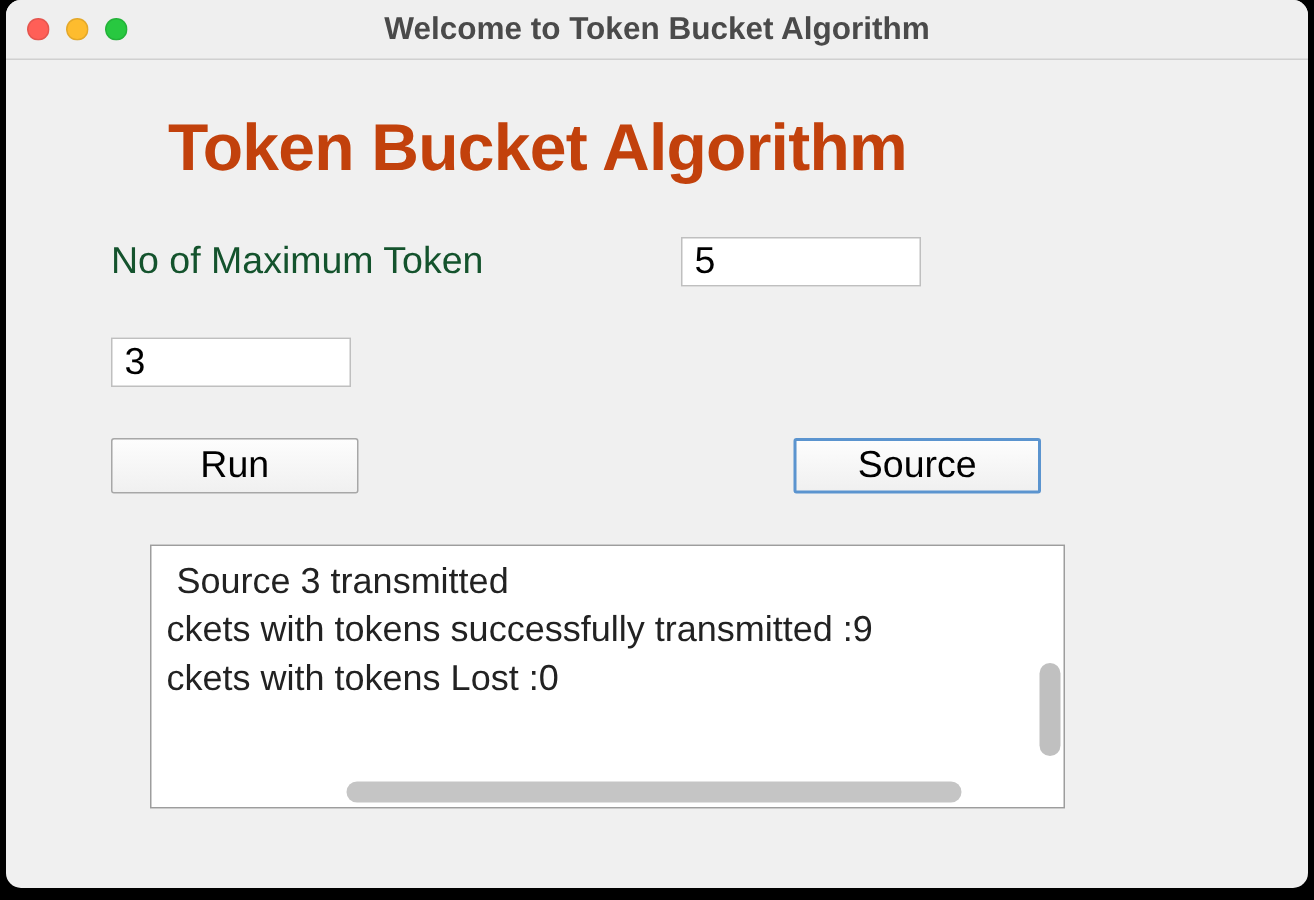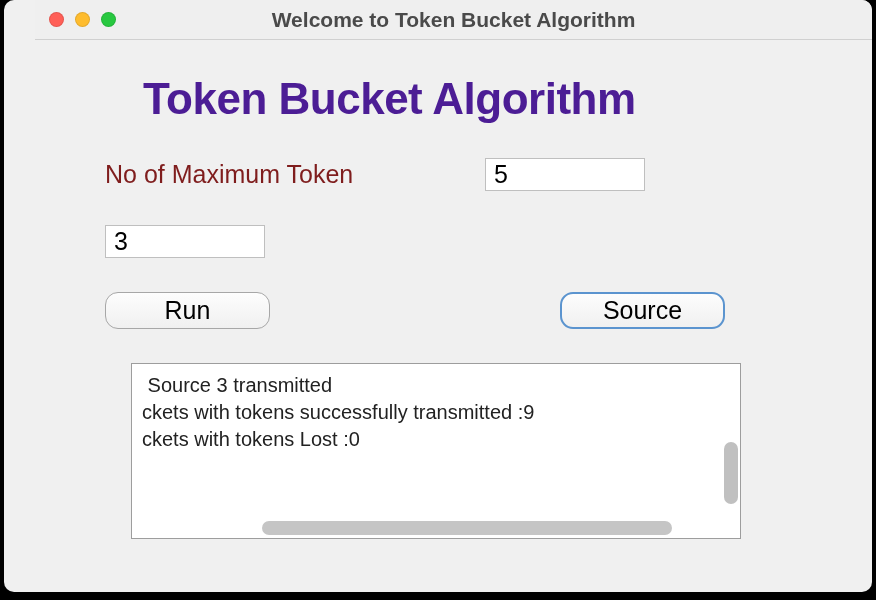--- a/index.html
+++ b/index.html
@@ -18,21 +18,20 @@
     .window {
       position: absolute;
       top: 0;
       left: 4px;
       width: 868px;
       height: 592px;
       background: #f0f0f0;
       border-radius: 10px;
       box-shadow: 0 2px 10px rgba(0,0,0,0.3);
       overflow: hidden;
-      padding-left: 31px;
     }
     .titlebar {
       height: 40px;
       background: #efefef;
       border-bottom: 1px solid #d0d0d0;
       display: flex;
       align-items: center;
       padding: 0 14px;
       position: relative;
     }
@@ -60,34 +59,34 @@
       pointer-events: none;
     }
     .content {
       padding: 34px 60px 20px 60px;
       height: calc(100% - 40px);
       position: relative;
     }
     .main-heading {
       font-size: 44px;
       font-weight: 900;
-      color: #4c1d95;
+      color: #c2410c;
       margin-left: 48px;
       margin-bottom: 34px;
       letter-spacing: -0.5px;
     }
     .form-row {
       display: flex;
       align-items: center;
       margin-bottom: 34px;
       margin-left: 10px;
     }
     .form-label {
       font-size: 25px;
-      color: #7f1d1d;
+      color: #14532d;
       width: 380px;
     }
     .form-input {
       width: 160px;
       height: 33px;
       font-size: 25px;
       padding: 2px 8px;
       border: 1px solid #bfbfbf;
       background: #fff;
       outline: none;
@@ -97,41 +96,41 @@
       margin-left: 10px;
       margin-top: 10px;
       gap: 290px;
     }
     .btn {
       width: 165px;
       height: 37px;
       font-size: 25px;
       background: linear-gradient(#fdfdfd, #f0f0f0);
       border: 1px solid #a7a7a7;
-      border-radius: 13px;
+      border-radius: 2px;
       cursor: pointer;
     }
     .btn-close {
       border: 2px solid #5b94cf;
     }
     .output-container {
       position: relative;
       margin-top: 34px;
       margin-left: 36px;
       width: 610px;
       height: 176px;
       border: 1px solid #9d9d9d;
       background: #fff;
       overflow: hidden;
     }
     .output-area {
       width: 100%;
       height: calc(100% - 20px);
       padding: 8px 10px;
-      font-size: 20px;
+      font-size: 24px;
       line-height: 1.35;
       color: #222;
       border: none;
       resize: none;
       outline: none;
       overflow: hidden;
       white-space: pre;
     }
     .vscroll {
       position: absolute;

